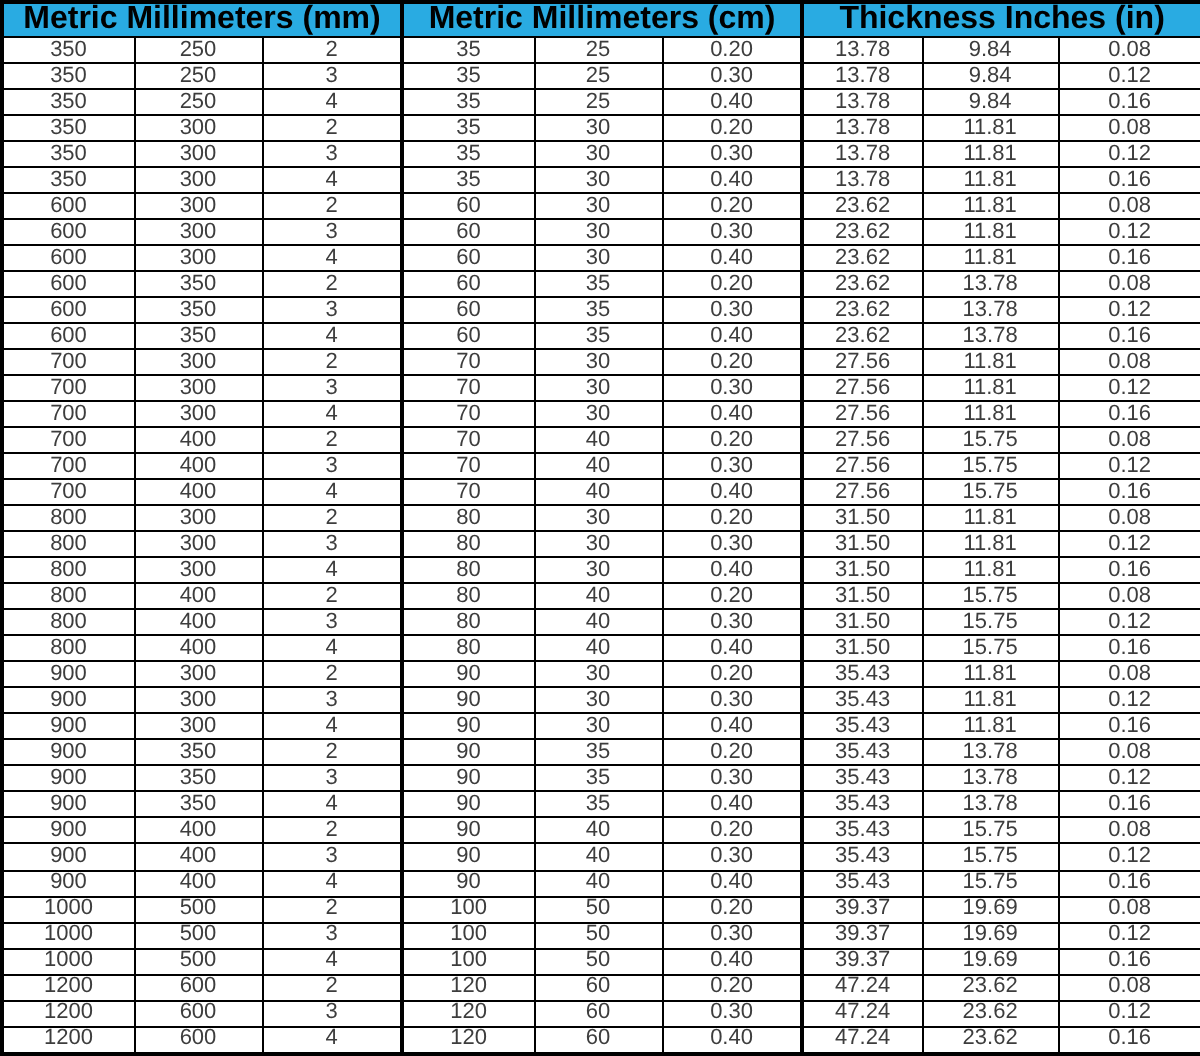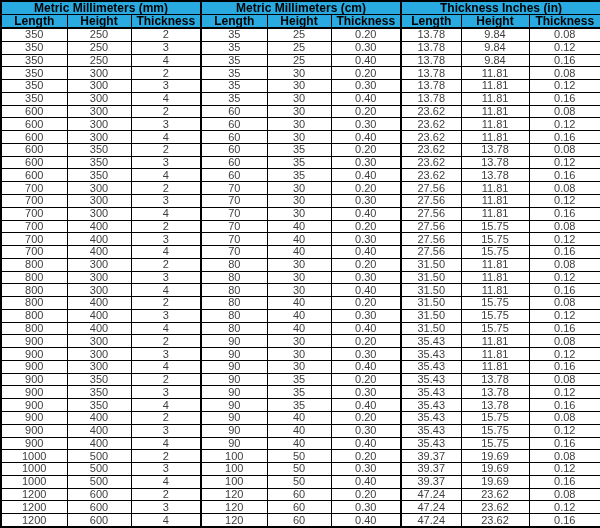--- a/index.html
+++ b/index.html
@@ -18,21 +18,21 @@
     border:2px solid var(--border);
   }
   table.conv th, table.conv td{
     border:1px solid var(--border);
     text-align:center;vertical-align:middle;
     padding:0;line-height:1;overflow:hidden;white-space:nowrap;
   }
   thead th{
     background:var(--header-bg);
     color:var(--header-text);
-    font-weight:bold;font-size:12px;height:12px;
+    font-weight:bold;font-size:16px;height:12px;
   }
   thead tr.colhead th{border-bottom:2px solid var(--border);}
   tbody td{
     background:var(--row-bg);
     color:var(--data-text);
     font-size:11px;font-weight:400;
   }
   .sec{border-left:2px solid var(--border) !important;}
 </style>
 </head>
@@ -50,31 +50,20 @@
       <col style="width:60px">
         <col style="width:68px">
         <col style="width:72px">
     </colgroup>
     <thead>
       <tr>
         <th colspan="3">Metric Millimeters (mm)</th>
         <th colspan="3" class="sec">Metric Millimeters (cm)</th>
         <th colspan="3" class="sec">Thickness Inches (in)</th>
       </tr>
-      <tr class="colhead">
-        <th>Length</th>
-        <th>Height</th>
-        <th>Thickness</th>
-        <th class="sec">Length</th>
-        <th>Height</th>
-        <th>Thickness</th>
-        <th class="sec">Length</th>
-        <th>Height</th>
-        <th>Thickness</th>
-      </tr>
     </thead>
     <tbody>
         <tr>
           <td>350</td>
           <td>250</td>
           <td>2</td>
           <td class="sec">35</td>
           <td>25</td>
           <td>0.20</td>
           <td class="sec">13.78</td>

